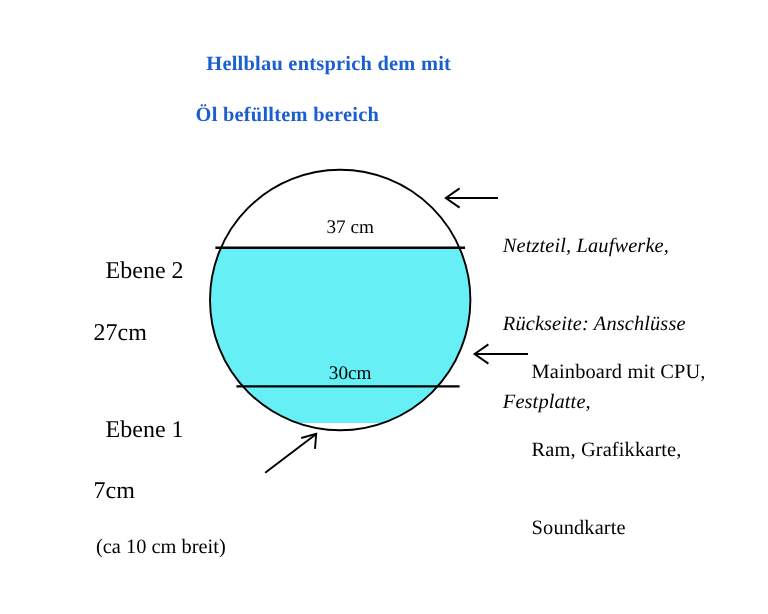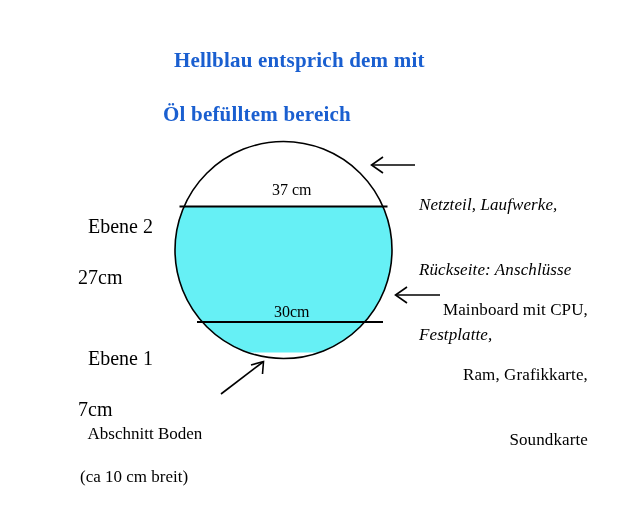--- a/index.html
+++ b/index.html
@@ -25,31 +25,31 @@
   .txt {
     position: absolute;
     white-space: pre;
     line-height: 1.28;
   }
   
   #legend {
     left: 163px;
     top: 20px;
     color: #1a5fd0;
-    font-size: 21px;
+    font-size: 17px;
     font-weight: bold;
     letter-spacing: 0.2px;
   }
   
   .annot {
     font-size: 17px;
     letter-spacing: 0.1px;
   }
   #annot-top { left: 419px; top: 150px; font-style: italic; }
-  #annot-mid { left: 443px; top: 255px; text-align: right; }
+  #annot-mid { left: 443px; top: 255px; }
   
   .level {
     font-size: 20px;
     text-align: left;
   }
   #level2 { left: 78px; top: 188px; width: 110px; }
   #level1 { left: 78px; top: 320px; width: 100px; }
   .level .line2 { display: block; }
   
   .dim {
@@ -125,15 +125,14 @@
   <span style="display:block">Festplatte,</span>
 </div>
 
 <div class="txt annot" id="annot-mid">
   <span style="display:block">Mainboard mit CPU,</span>
   <span style="display:block">Ram, Grafikkarte,</span>
   <span style="display:block">Soundkarte</span>
 </div>
 
 <div class="txt" id="caption">
-  <span>Abschnitt Boden</span>
   <span class="line2">(ca 10 cm breit)</span>
 </div>
 
 </body></html>

